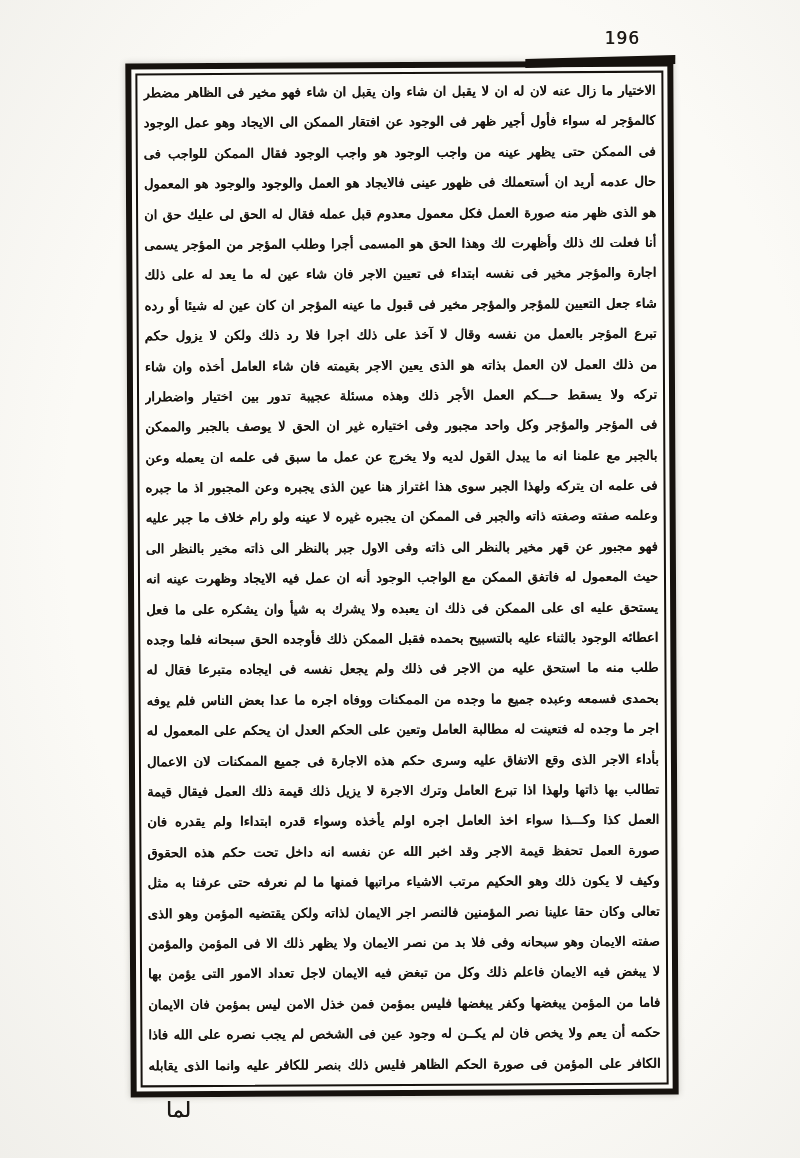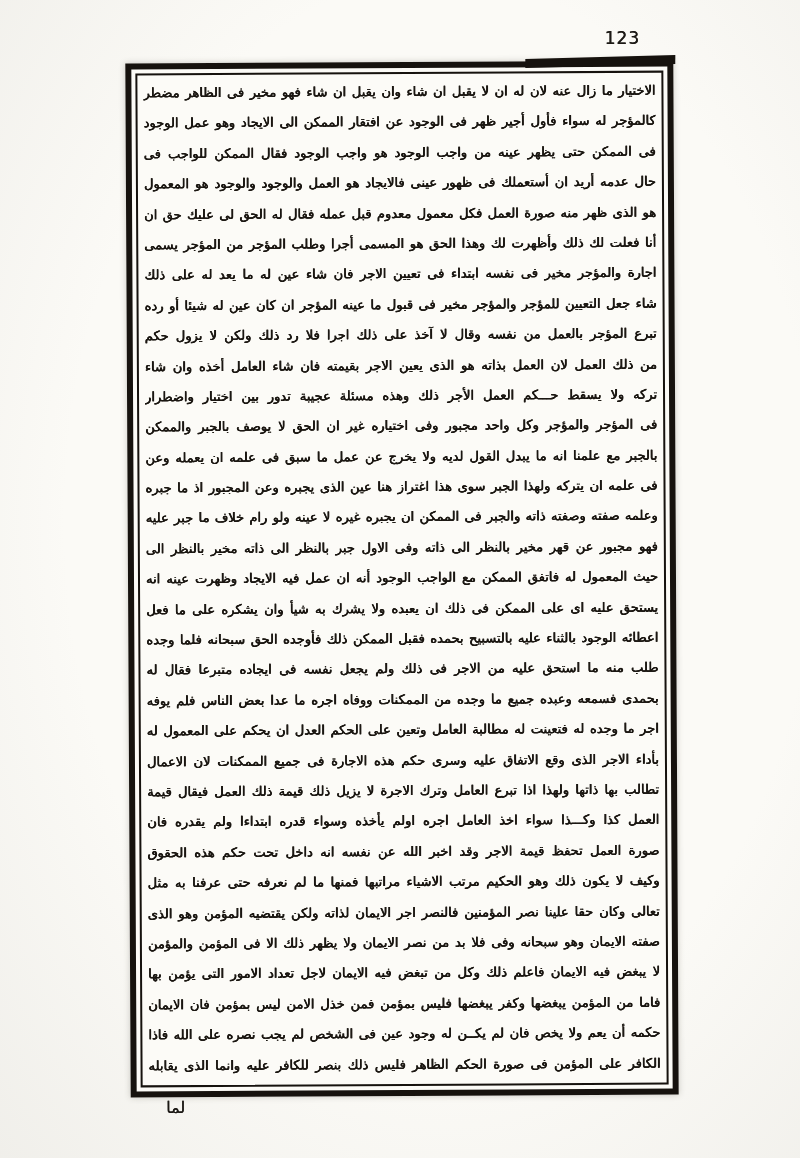--- a/index.html
+++ b/index.html
@@ -70,33 +70,33 @@
     text-align-last: justify;
     white-space: normal;
     word-spacing: 1px;
     
     text-shadow: 0.45px 0 0 currentColor, -0.2px 0 0 currentColor;
   }
   .catchword {
     position: absolute;
     left: 166px;
     top: 1098px;
-    font-size: 16px;
+    font-size: 21px;
     color: #1c1915;
     direction: rtl;
     text-shadow: 0.4px 0 0 currentColor;
     transform: rotate(-0.3deg);
   }
 </style>
 </head>
 <body>
 
 <div class="scan-page">
 
-  <div class="page-number">123</div>
+  <div class="page-number">196</div>
 
   <div class="frame-outer">
     <div class="corner-wedge"></div>
     <div class="frame-inner">
       <div class="text-block" id="text-block">
           <div class="text-line">الاختيار ما زال عنه لان له ان لا يقبل ان شاء وان يقبل ان شاء فهو مخير فى الظاهر مضطر فى الباطن</div>
           <div class="text-line">كالمؤجر له سواء فأول أجير ظهر فى الوجود عن افتقار الممكن الى الايجاد وهو عمل الوجود</div>
           <div class="text-line">فى الممكن حتى يظهر عينه من واجب الوجود هو واجب الوجود فقال الممكن للواجب فى</div>
           <div class="text-line">حال عدمه أريد ان أستعملك فى ظهور عينى فالايجاد هو العمل والوجود والوجود هو المعمول والموجد</div>
           <div class="text-line">هو الذى ظهر منه صورة العمل فكل معمول معدوم قبل عمله فقال له الحق لى عليك حق ان</div>

